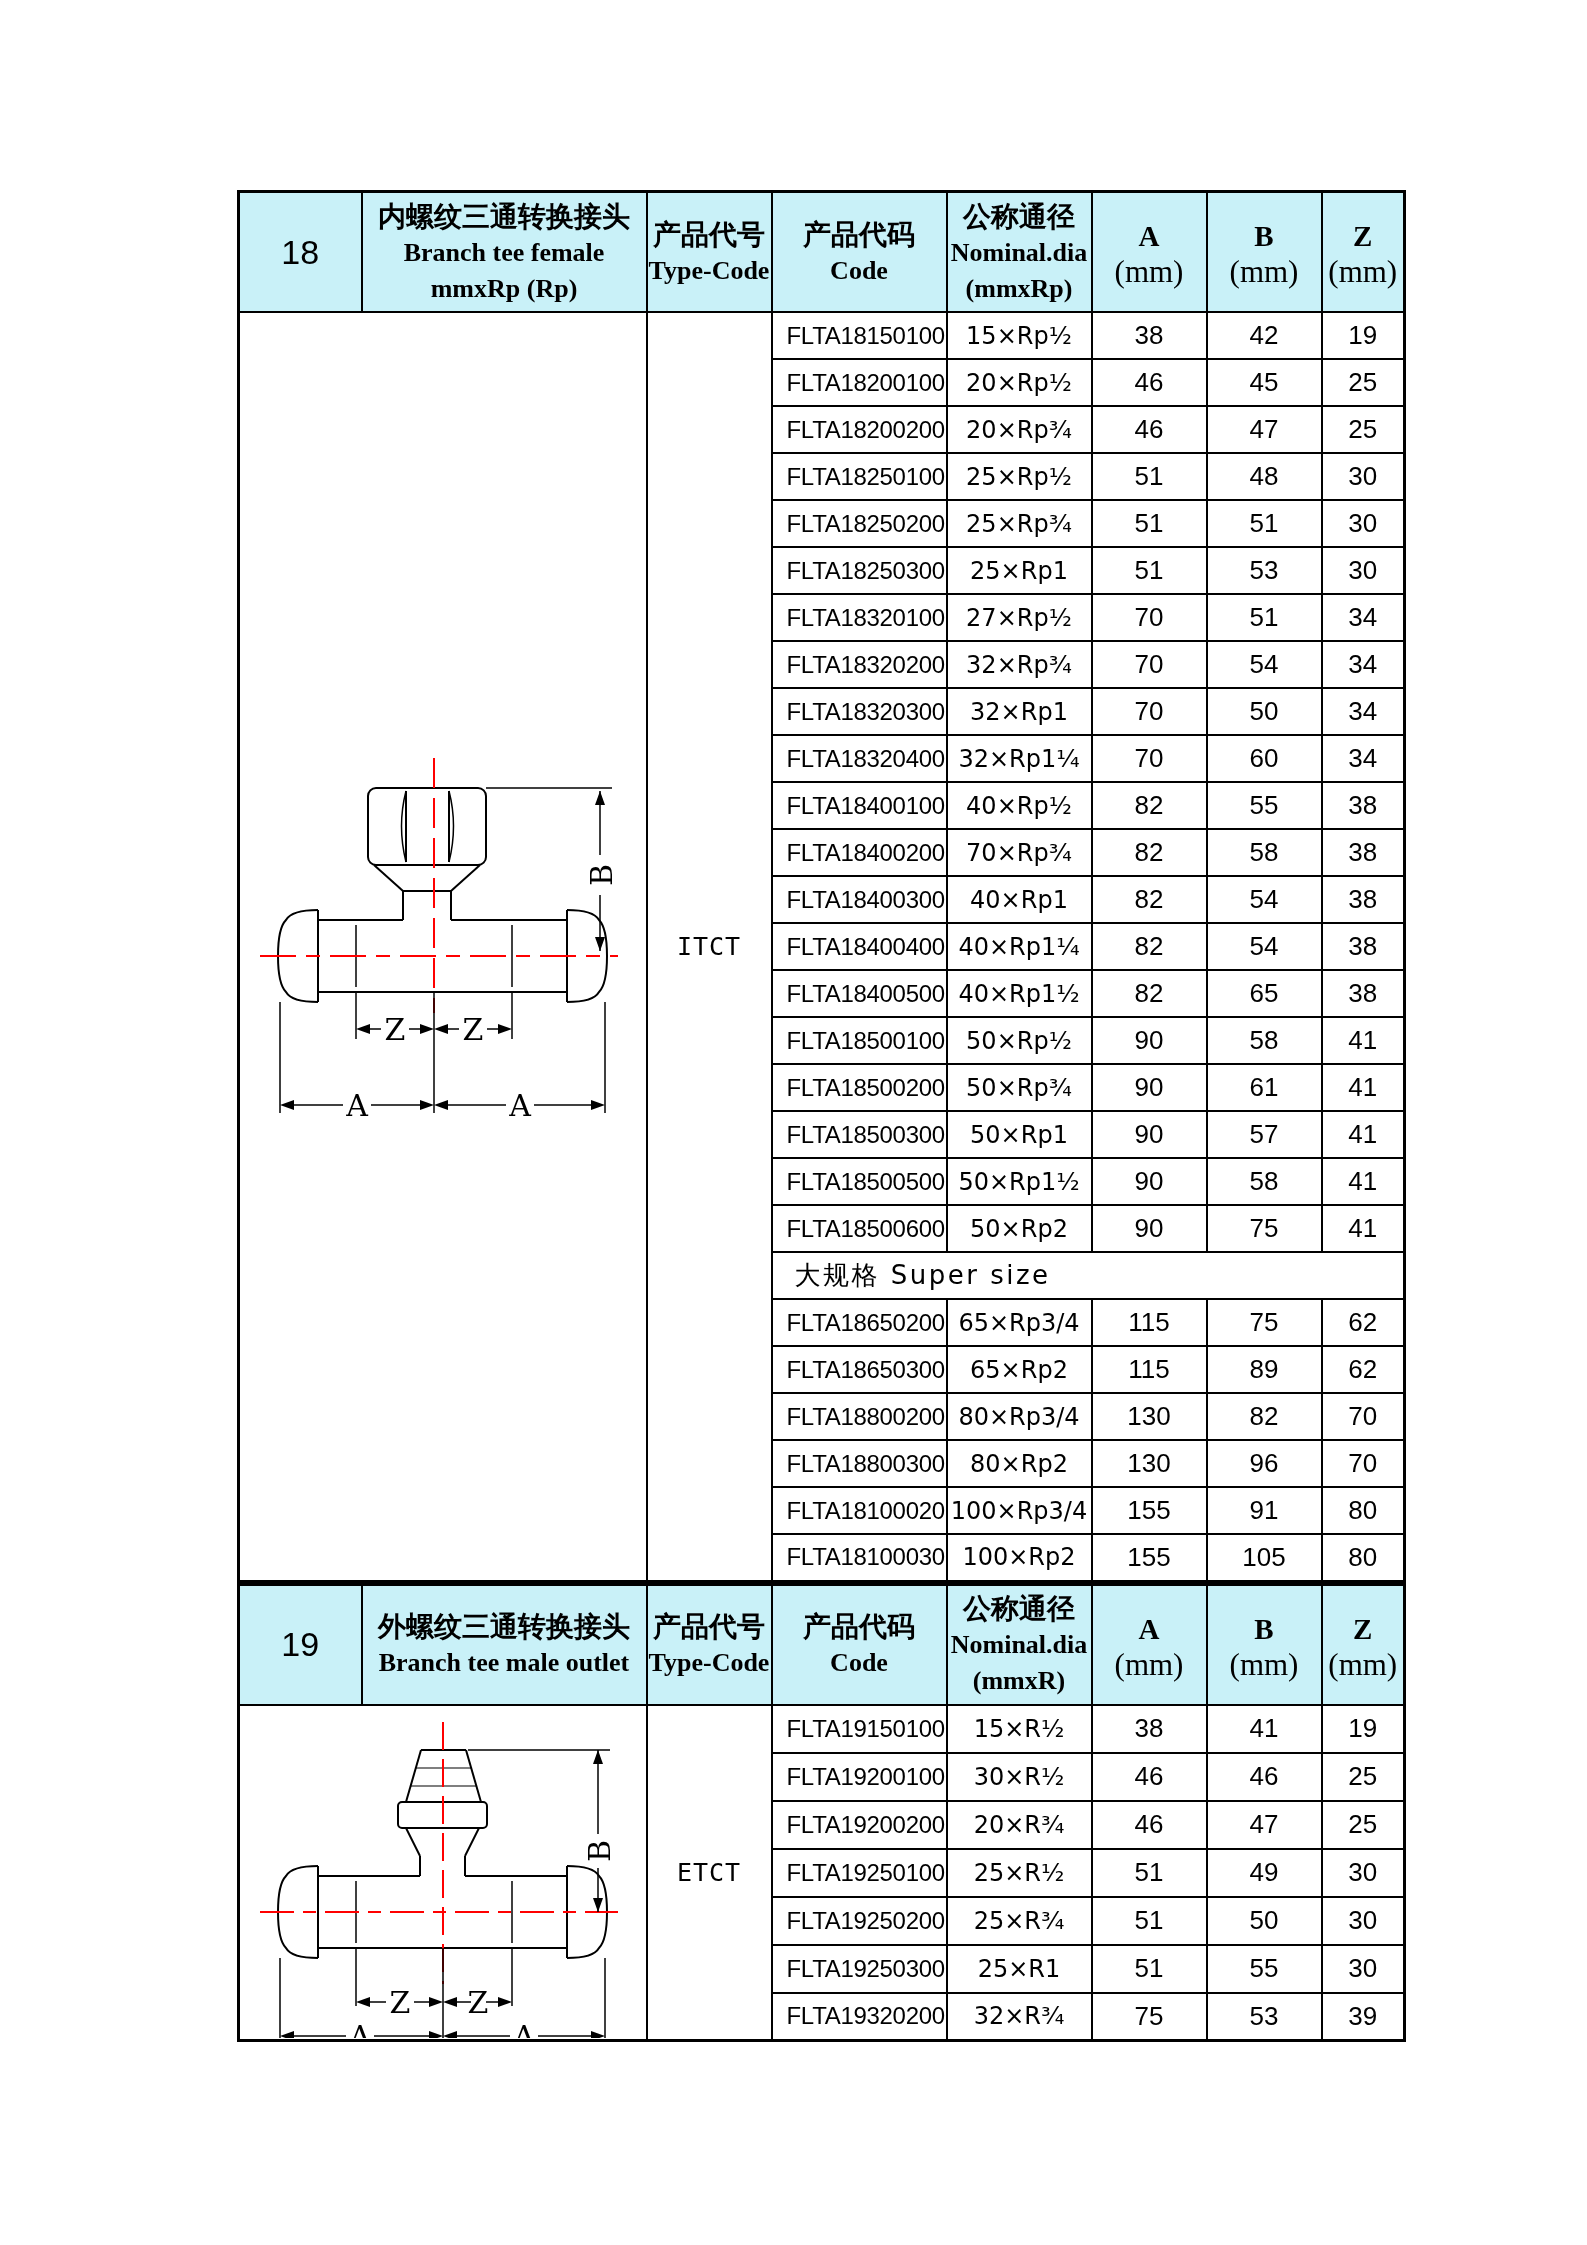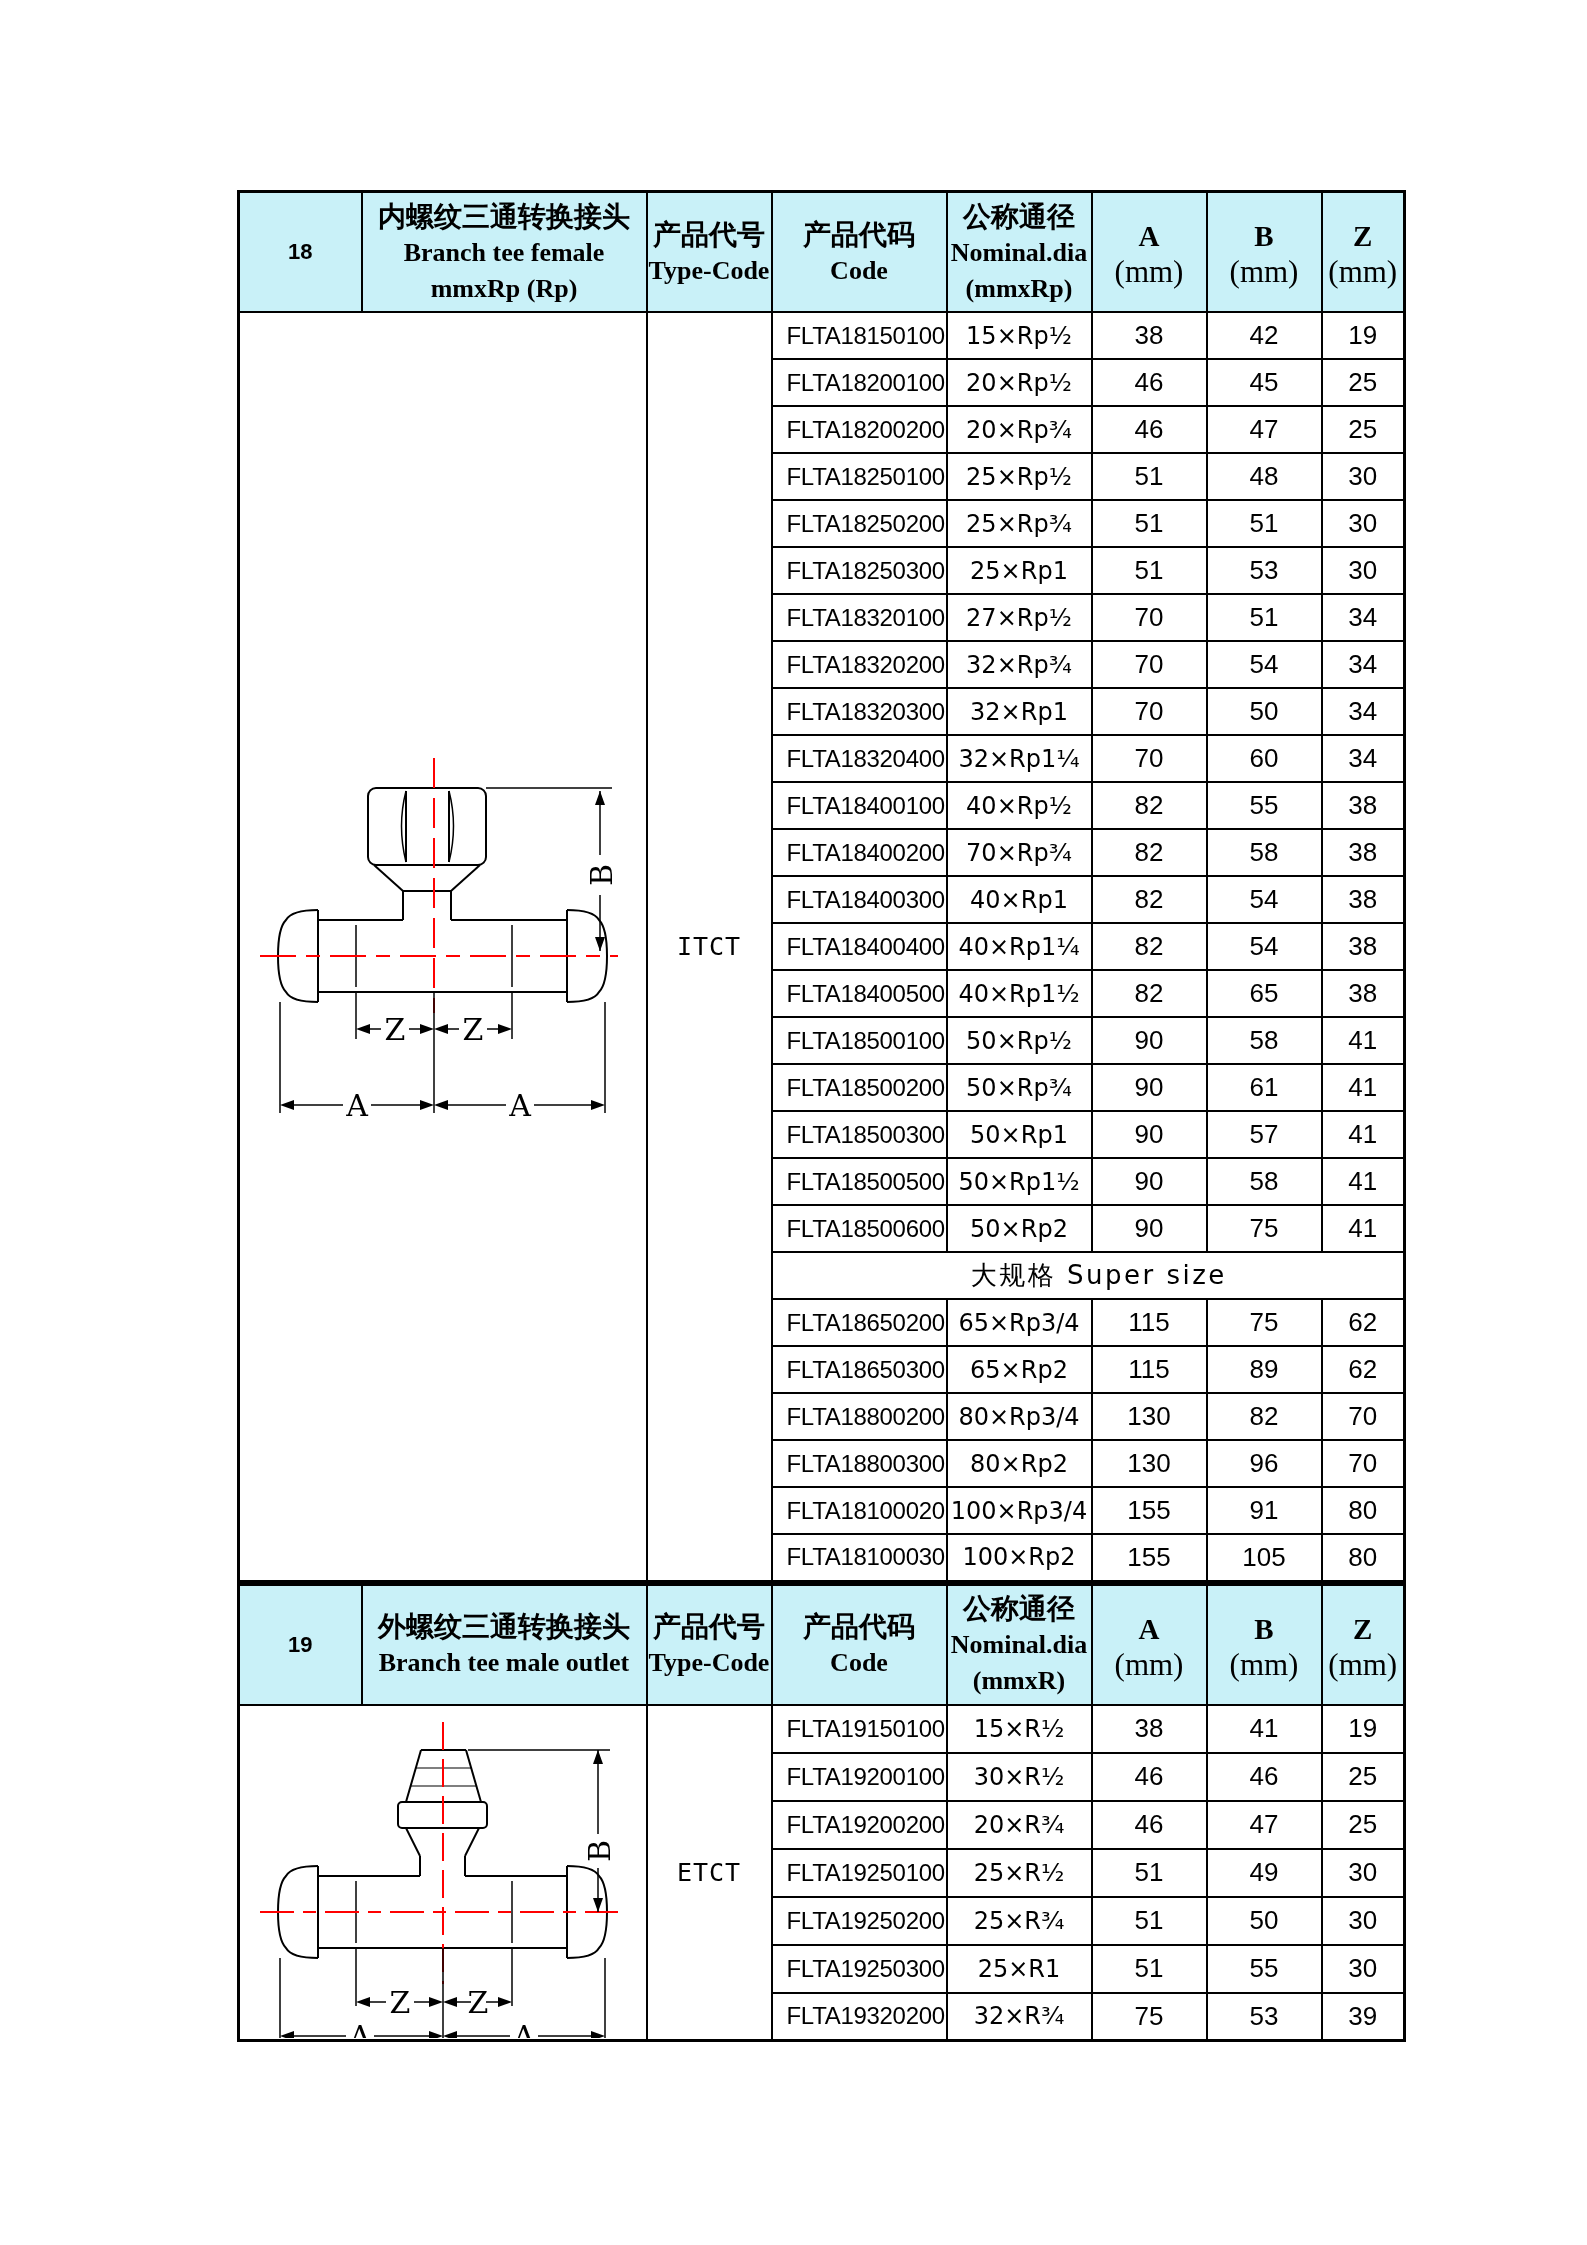--- a/index.html
+++ b/index.html
@@ -10,26 +10,26 @@
   .sheet{position:absolute;left:237px;top:190px;}
   table{border-collapse:collapse;table-layout:fixed;width:1166px;border:3px solid #000;}
   td,th{border:2px solid #000;padding:0;text-align:center;vertical-align:middle;overflow:hidden;}
   thead th{background:#C9F1F8;height:118px;font-weight:bold;}
   tbody tr{height:47px;}
   #t19 tbody tr{height:48px;}
   .zh{display:block;font-size:28px;font-weight:bold;line-height:37px;font-family:"Liberation Sans",sans-serif;}
   .en{display:block;font-size:26px;font-weight:bold;line-height:36px;font-family:"Liberation Serif",serif;}
   .abz{display:block;font-size:29px;font-weight:bold;line-height:40px;font-family:"Liberation Serif",serif;}
   .mm{display:block;font-size:31px;font-weight:normal;line-height:32px;font-family:"Liberation Serif",serif;}
-  .idx{font-size:22px;font-weight:bold;font-family:"Liberation Sans",sans-serif;}
+  .idx{font-size:34px;font-weight:normal;font-family:"Liberation Sans",sans-serif;}
   .c-code{font-size:24px;text-align:left;padding-left:14px;font-family:"Liberation Sans",sans-serif;letter-spacing:-0.3px;}
   .c-nom{font-size:24px;font-family:"DejaVu Sans",sans-serif;margin-left:32px;}
   .c-num{font-size:26px;font-family:"Liberation Sans",sans-serif;}
   .c-type{font-family:"DejaVu Sans Mono",monospace;font-size:25px;letter-spacing:1px;}
-  .c-super{text-align:center;padding-left:22px;font-size:26px;letter-spacing:2.5px;font-family:"DejaVu Sans",sans-serif;}
+  .c-super{text-align:left;padding-left:22px;font-size:26px;letter-spacing:2.5px;font-family:"DejaVu Sans",sans-serif;}
   .drawcell{vertical-align:top;background:#fff;}
   .drawcell svg{display:block;}
   .dim-label{font-family:"DejaVu Serif",serif;font-size:30px;fill:#000;}
 </style>
 </head>
 <body>
 
 <div class="sheet">
 
   <table id="t18">

